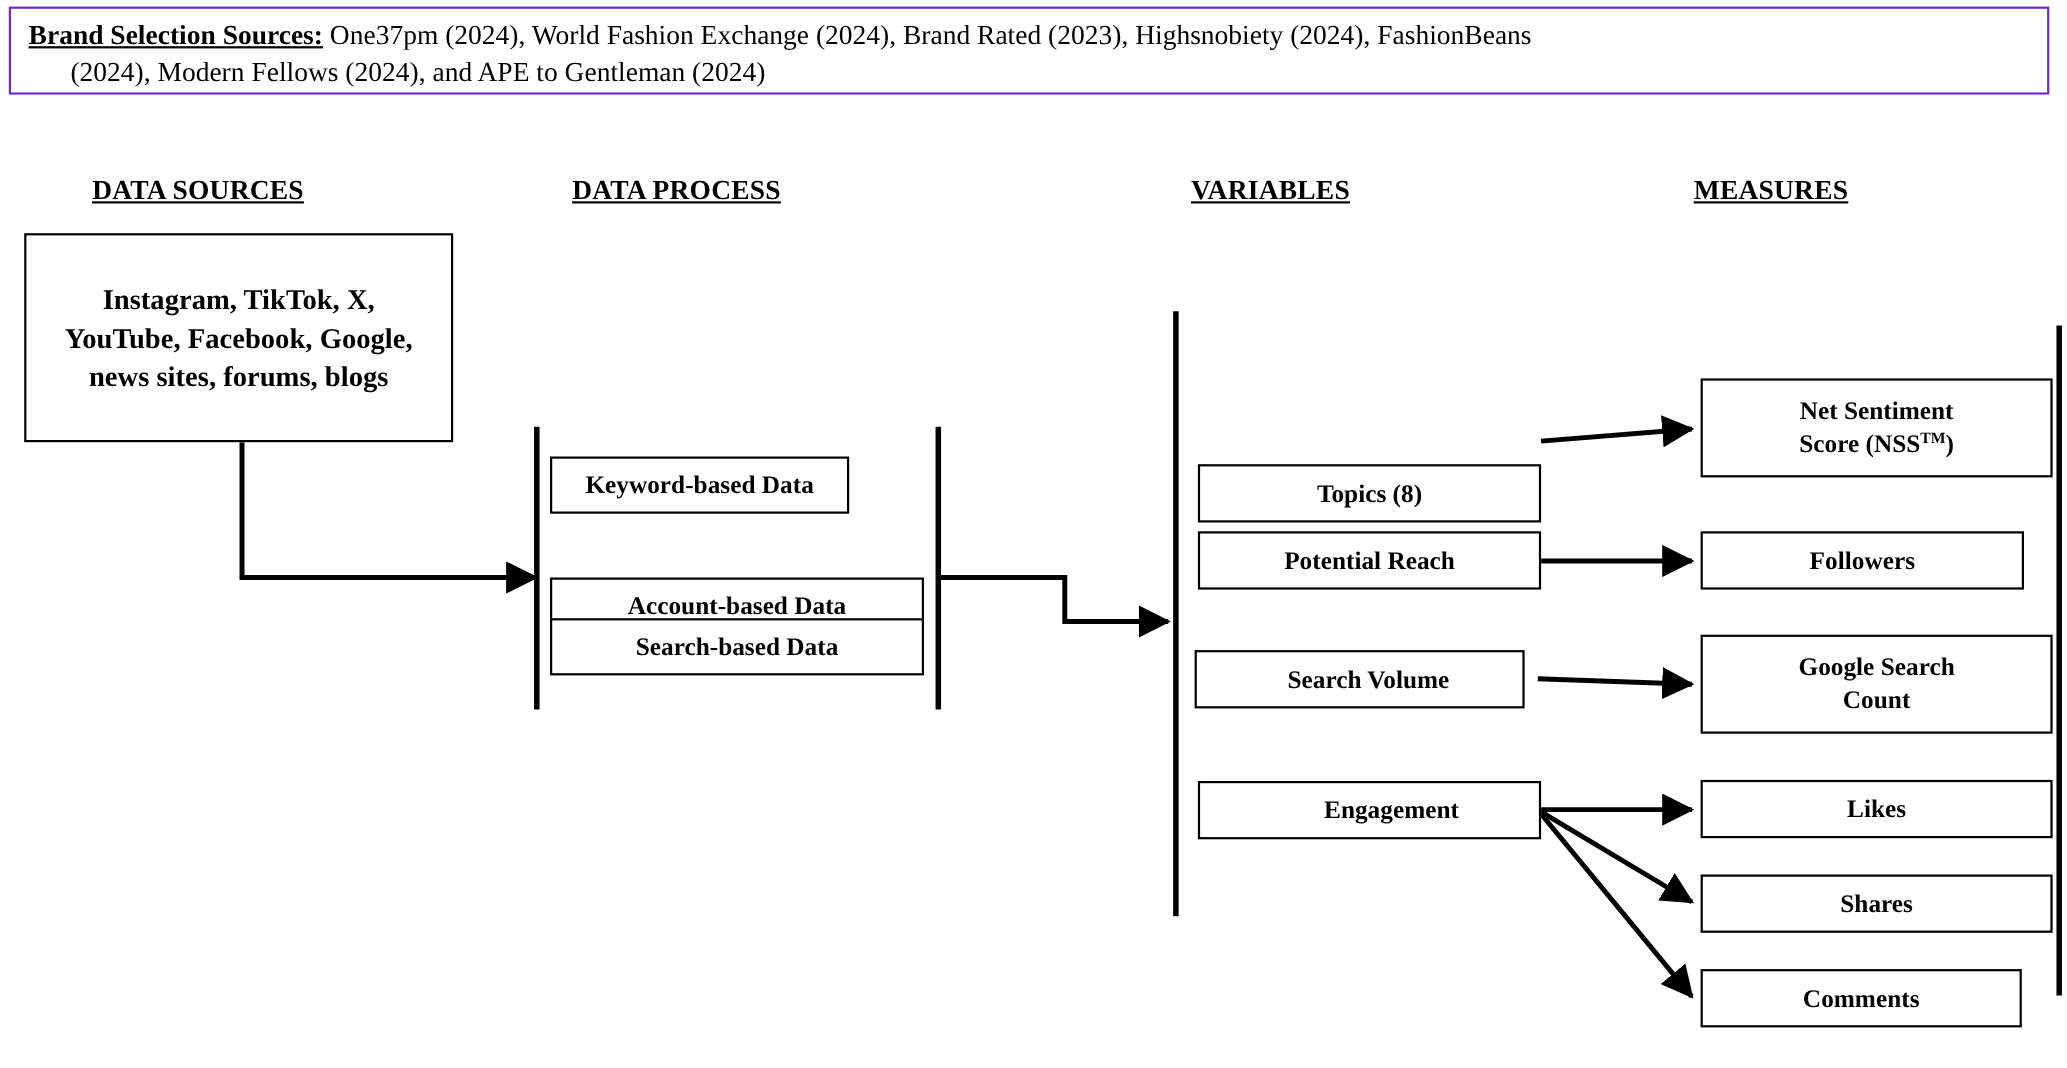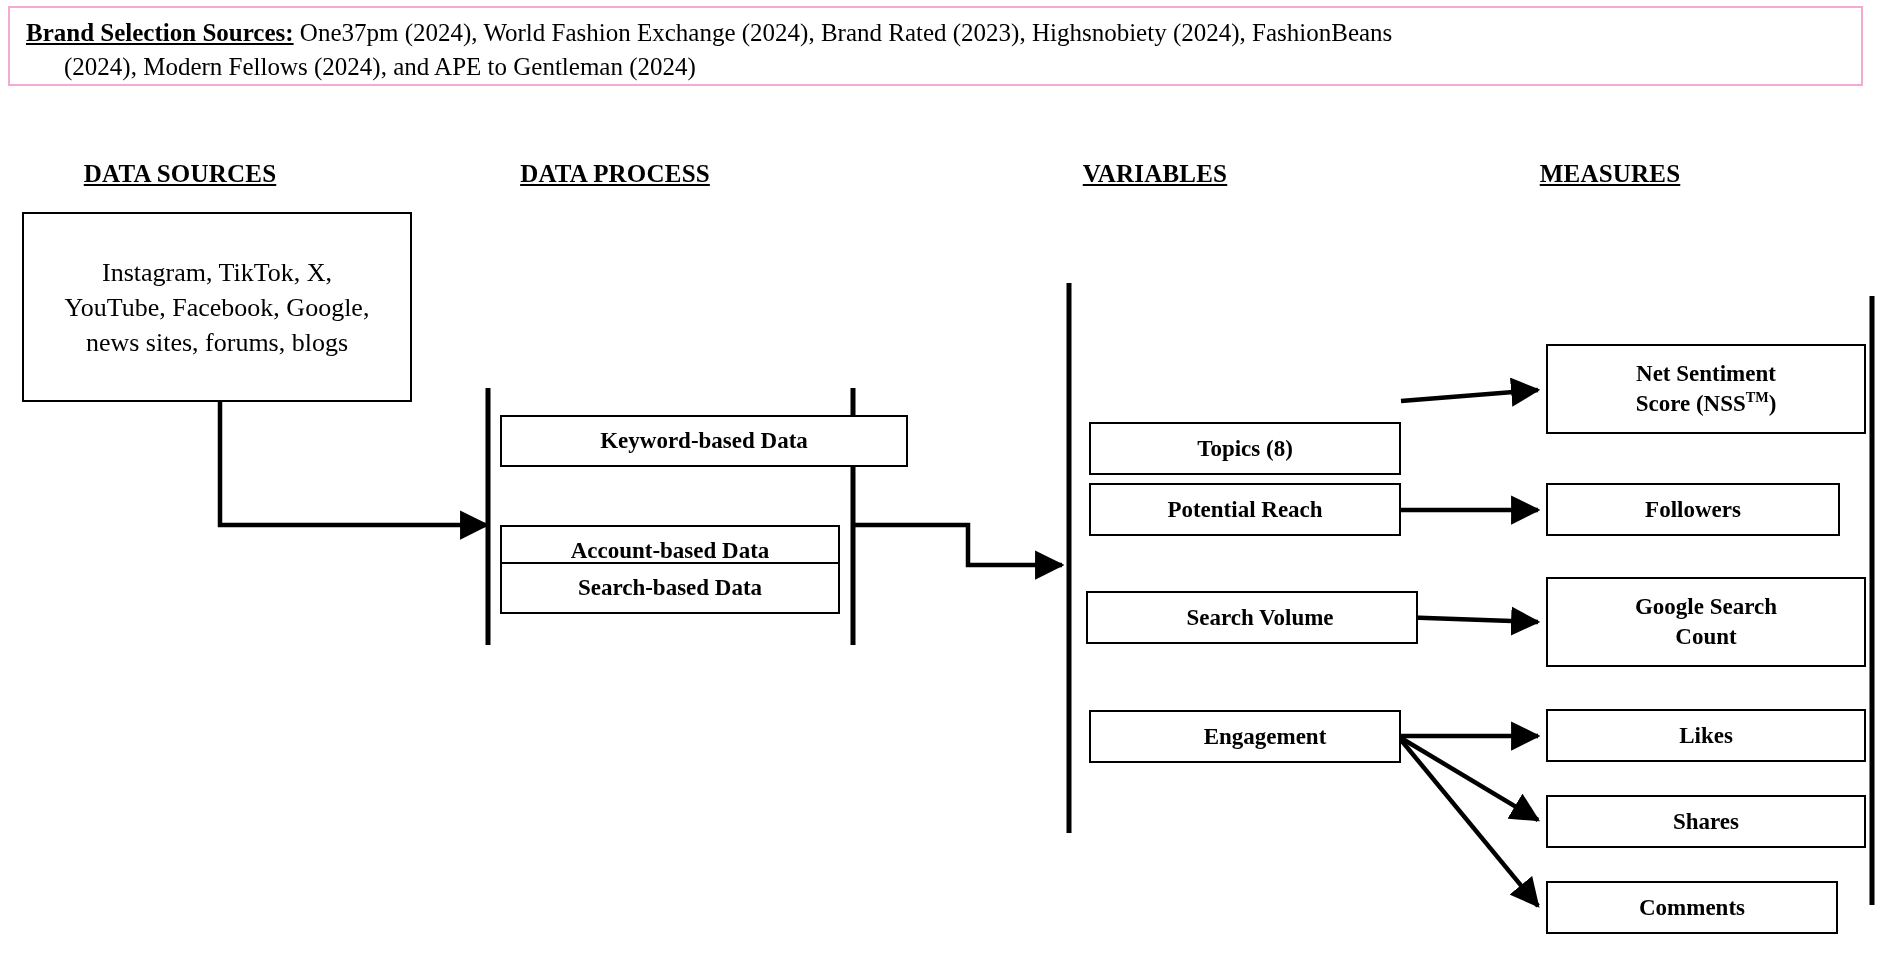--- a/index.html
+++ b/index.html
@@ -2,21 +2,21 @@
 <html><head>
 <meta charset="utf-8">
 <style>
   html,body{margin:0;padding:0;background:#ffffff;}
   body{width:1879px;height:971px;position:relative;overflow:hidden;
        font-family:"Liberation Serif","DejaVu Serif",serif;color:#000;}
 
   
   #note-box{
     position:absolute;left:8px;top:6px;width:1855px;height:80px;
-    border:2px solid #f9a8d4;box-sizing:border-box;
+    border:2px solid #6d28d9;box-sizing:border-box;
     padding:8px 14px 6px 16px;
   }
   #note-line1{font-size:25px;line-height:34px;white-space:nowrap;}
   #note-line2{font-size:25px;line-height:34px;white-space:nowrap;padding-left:38px;}
   .note-lead{font-weight:bold;text-decoration:underline;}
 
   
   .col-head{
     position:absolute;font-size:25px;font-weight:bold;
     text-decoration:underline;text-align:center;white-space:nowrap;
@@ -31,31 +31,31 @@
   .box{
     position:absolute;border:2px solid #000;box-sizing:border-box;
     display:flex;align-items:center;justify-content:center;text-align:center;
     background:#fff;
   }
   .box-plain{font-size:26px;line-height:35px;font-weight:normal;}
   .box-bold{font-size:23px;font-weight:bold;line-height:30px;}
 
   
   #box-sources{left:22px;top:212px;width:390px;height:190px;}
-  #box-sources .inner{padding:0 26px;}
+  #box-sources .inner{padding:0 26px;font-weight:bold;}
 
   
-  #box-keyword{left:500px;top:415px;width:408px;height:52px;}
+  #box-keyword{left:500px;top:415px;width:272px;height:52px;}
   #box-account{left:500px;top:487px;width:340px;height:52px;margin-top:38px;}
   #box-search{left:500px;top:562px;width:340px;height:52px;}
 
   
   #box-topics{left:1089px;top:375px;width:312px;height:53px;margin-top:47px;}
   #box-reach{left:1089px;top:483px;width:312px;height:53px;}
-  #box-volume{left:1086px;top:591px;width:332px;height:53px;padding-left:16px;}
+  #box-volume{left:1086px;top:591px;width:300px;height:53px;padding-left:16px;}
   #box-engagement{left:1089px;top:710px;width:312px;height:53px;padding-left:40px;}
 
   
   #box-nss{left:1546px;top:344px;width:320px;height:90px;}
   #box-followers{left:1546px;top:483px;width:294px;height:53px;}
   #box-gsc{left:1546px;top:577px;width:320px;height:90px;}
   #box-likes{left:1546px;top:709px;width:320px;height:53px;}
   #box-shares{left:1546px;top:795px;width:320px;height:53px;}
   #box-comments{left:1546px;top:881px;width:292px;height:53px;}
 

